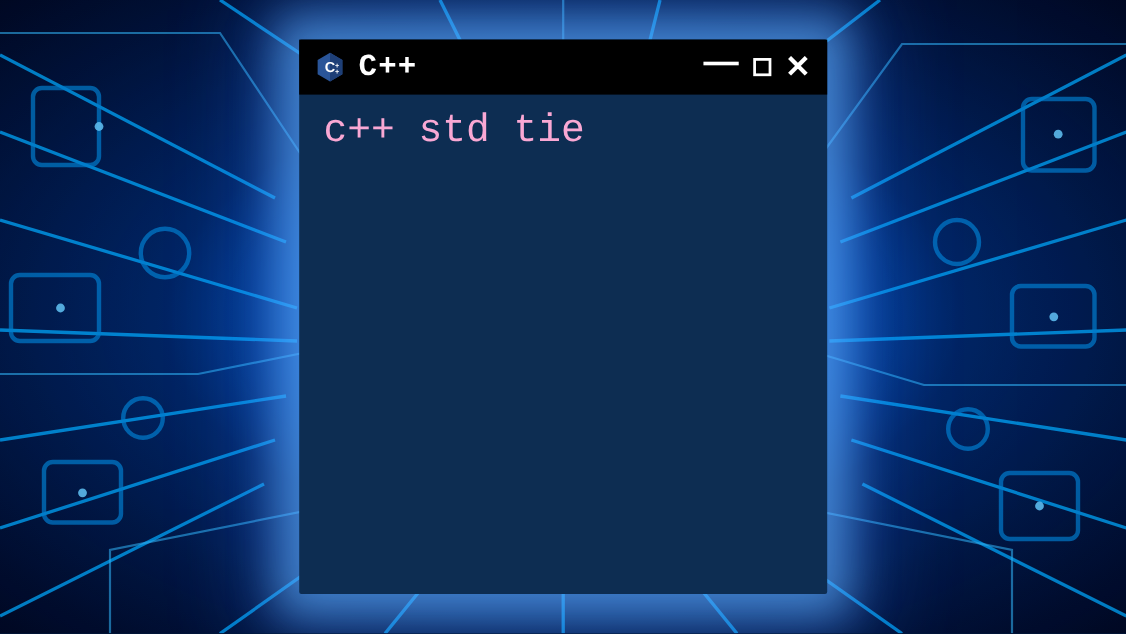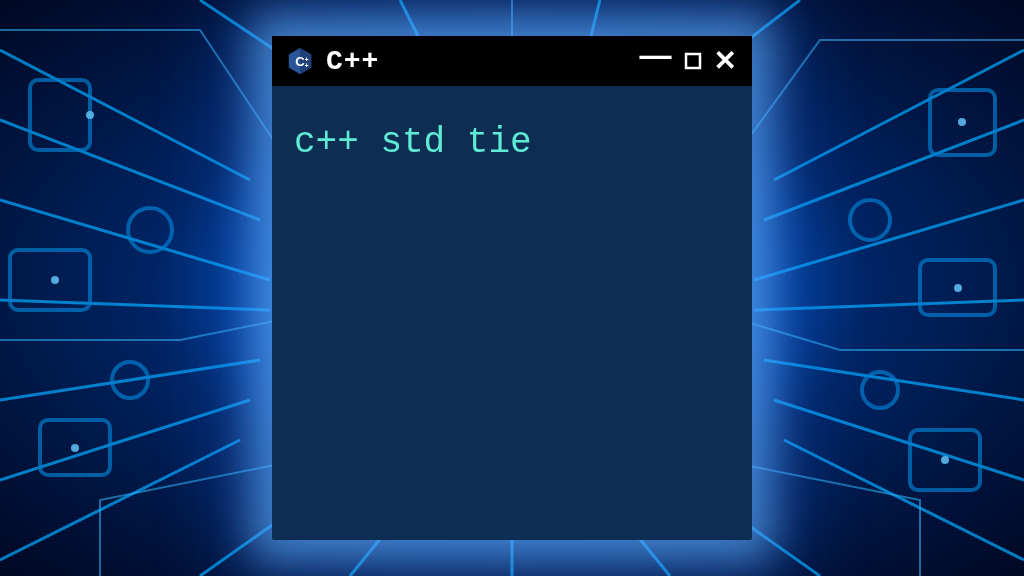--- a/index.html
+++ b/index.html
@@ -105,22 +105,22 @@
     .win-btn.maximize svg {
       width: 18px;
       height: 18px;
     }
     
     .win-btn.close {
       font-size: 28px;
     }
     
     .content {
-      padding: 36px 22px;
-      color: #5eead4;
+      padding: 12px 22px;
+      color: #f9a8d4;
       font-size: 36px;
       font-family: 'Consolas', 'Courier New', monospace;
       letter-spacing: 0px;
     }
   </style>
 </head>
 <body>
 
 <div class="background">
   <div class="circuit-lines">

